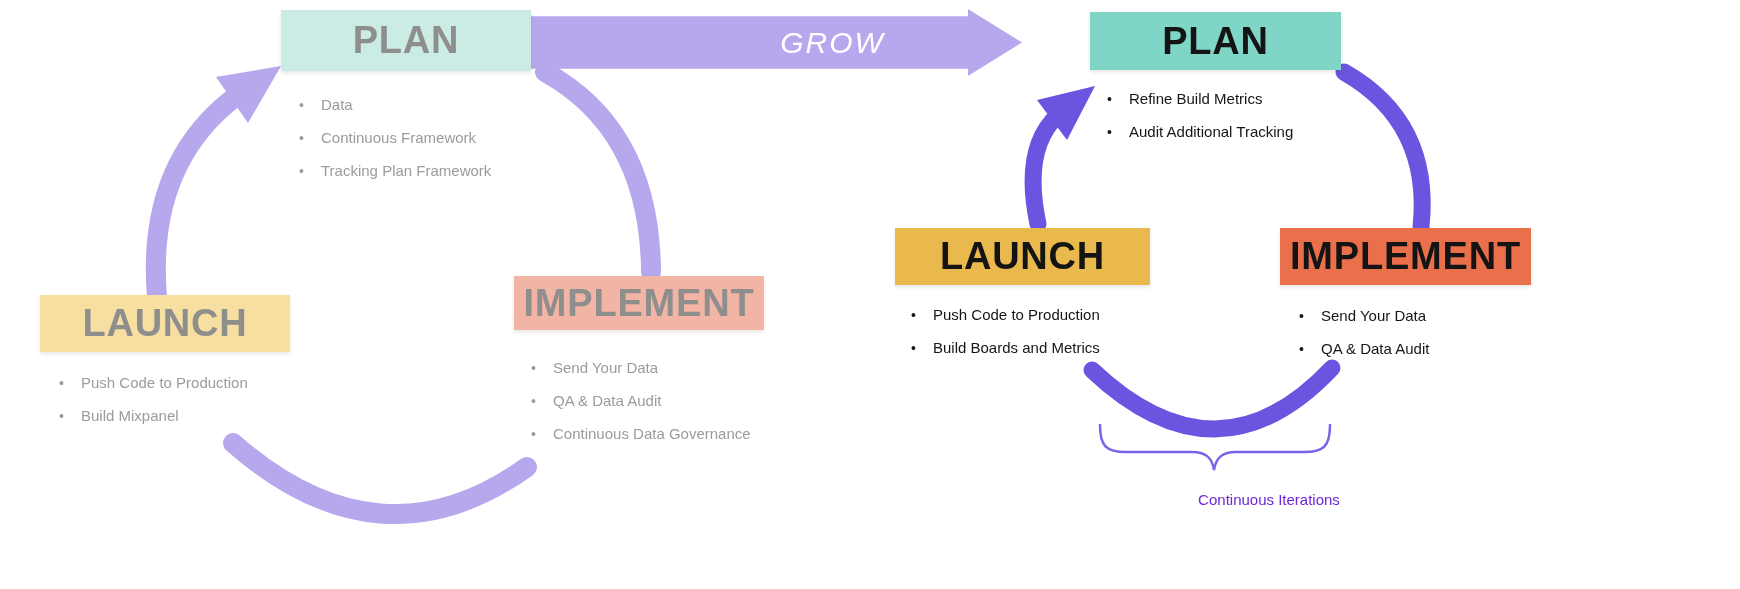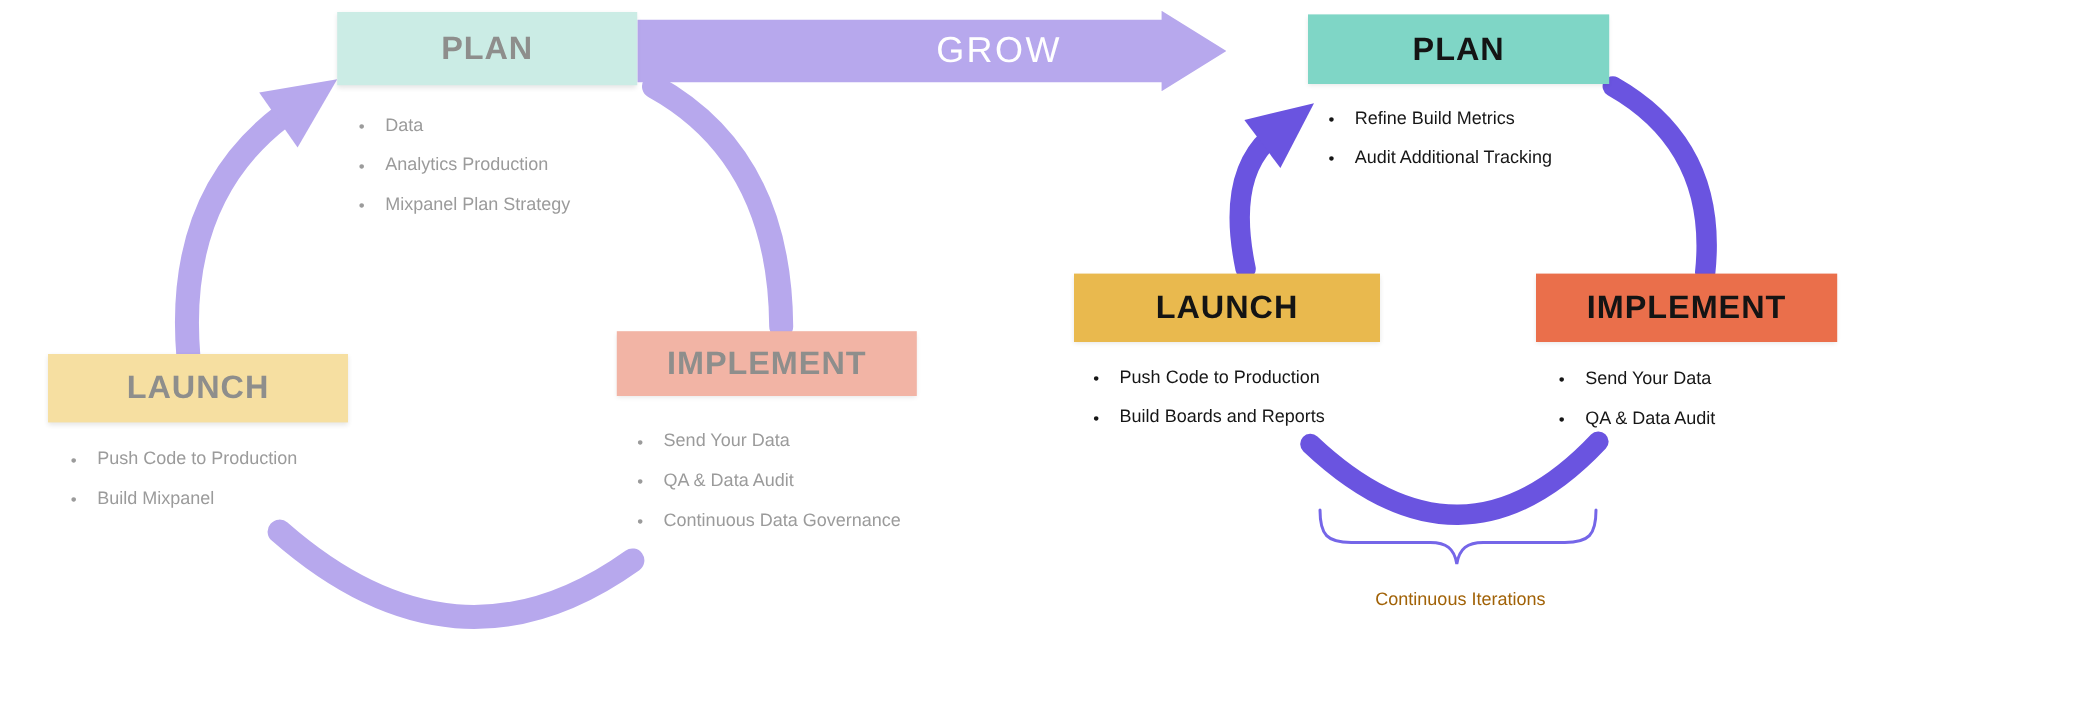--- a/index.html
+++ b/index.html
@@ -17,44 +17,44 @@
   .head-left { fill: var(--left-arrow); stroke:none; }
   .arc-right { fill:none; stroke: var(--right-arrow); stroke-width:17; stroke-linecap:round; }
   .head-right{ fill: var(--right-arrow); stroke:none; }
   .brace     { fill:none; stroke: var(--brace); stroke-width:2.5; stroke-linecap:round; }
 
   .box {
     position:absolute;
     display:flex; align-items:center; justify-content:center;
     box-shadow: 0 2px 4px rgba(0,0,0,0.10);
   }
-  .title { font-weight:700; font-size:27px; letter-spacing:0.8px; }
+  .title { font-weight:700; font-size:38px; letter-spacing:0.8px; }
   .left-title  { color: var(--left-title); }
   .right-title { color: var(--right-title); }
 
   .grow-arrow {
     position:absolute; left:531px; top:9px; width:491px; height:67px;
     background: var(--left-arrow);
     clip-path: polygon(0% 11%, 89% 11%, 89% 0%, 100% 50%, 89% 100%, 89% 89%, 0% 89%);
     display:flex; align-items:center; justify-content:center;
-    padding-left:112px; box-sizing:border-box;
+    padding-left:112px; box-sizing:border-box;font-style:italic;
   }
   .grow-arrow span {
     color: var(--grow-text); font-size:30px; font-weight:400; letter-spacing:2px;
   }
 
   .bullets { position:absolute; }
   .bullet-row { display:flex; align-items:flex-start; margin-bottom:13px; font-size:15px; line-height:20px; }
   .bullet-row .dot { width:22px; flex:0 0 22px; text-align:left; font-size:14px; }
   .bullets.gray  { color: var(--left-bullet); }
   .bullets.dark  { color: var(--right-bullet); }
 
   .caption {
-    position:absolute; left:1100px; top:491px; width:234px;
-    text-align:center; font-size:15px; color:#a16207;
+    position:absolute; left:1152px; top:491px; width:234px;
+    text-align:center; font-size:15px; color:#6d28d9;
   }
 </style>
 </head>
 <body>
 
 <div class="canvas">
 
   <svg class="arrows" viewBox="0 0 1740 589">
 
     <path class="arc-left" d="M 545 72 Q 650 130 651 272"></path>
@@ -77,25 +77,25 @@
   <div class="box" style="left: 281px; top: 10px; width: 250px; height: 61px; background-color: rgb(203, 236, 229);">
     <span class="title left-title">PLAN</span>
   </div>
   <div class="bullets gray" style="left:299px; top:95px;">
     <div class="bullet-row">
       <span class="dot">•</span>
       <span>Data</span>
     </div>
     <div class="bullet-row">
       <span class="dot">•</span>
-      <span>Analytics Production</span>
+      <span>Continuous Framework</span>
     </div>
     <div class="bullet-row">
       <span class="dot">•</span>
-      <span>Mixpanel Plan Strategy</span>
+      <span>Tracking Plan Framework</span>
     </div>
   </div>
 
   <div class="box" style="left: 514px; top: 276px; width: 250px; height: 54px; background-color: rgb(242, 180, 165);">
     <span class="title left-title">IMPLEMENT</span>
   </div>
   <div class="bullets gray" style="left:531px; top:358px;">
     <div class="bullet-row">
       <span class="dot">•</span>
       <span>Send Your Data</span>
@@ -141,21 +141,21 @@
   <div class="box" style="left: 895px; top: 228px; width: 255px; height: 57px; background-color: rgb(233, 185, 78);">
     <span class="title right-title">LAUNCH</span>
   </div>
   <div class="bullets dark" style="left:911px; top:305px;">
     <div class="bullet-row">
       <span class="dot">•</span>
       <span>Push Code to Production</span>
     </div>
     <div class="bullet-row">
       <span class="dot">•</span>
-      <span>Build Boards and Reports</span>
+      <span>Build Boards and Metrics</span>
     </div>
   </div>
 
   <div class="box" style="left: 1280px; top: 228px; width: 251px; height: 57px; background-color: rgb(234, 111, 75);">
     <span class="title right-title">IMPLEMENT</span>
   </div>
   <div class="bullets dark" style="left:1299px; top:306px;">
     <div class="bullet-row">
       <span class="dot">•</span>
       <span>Send Your Data</span>

